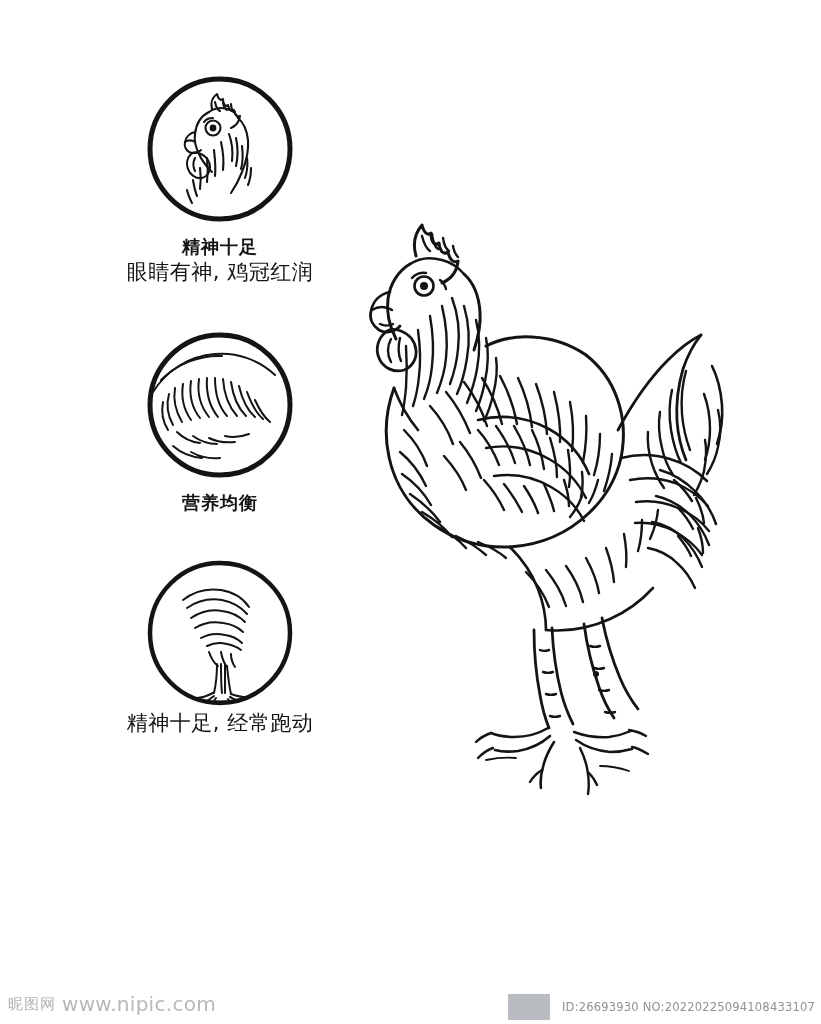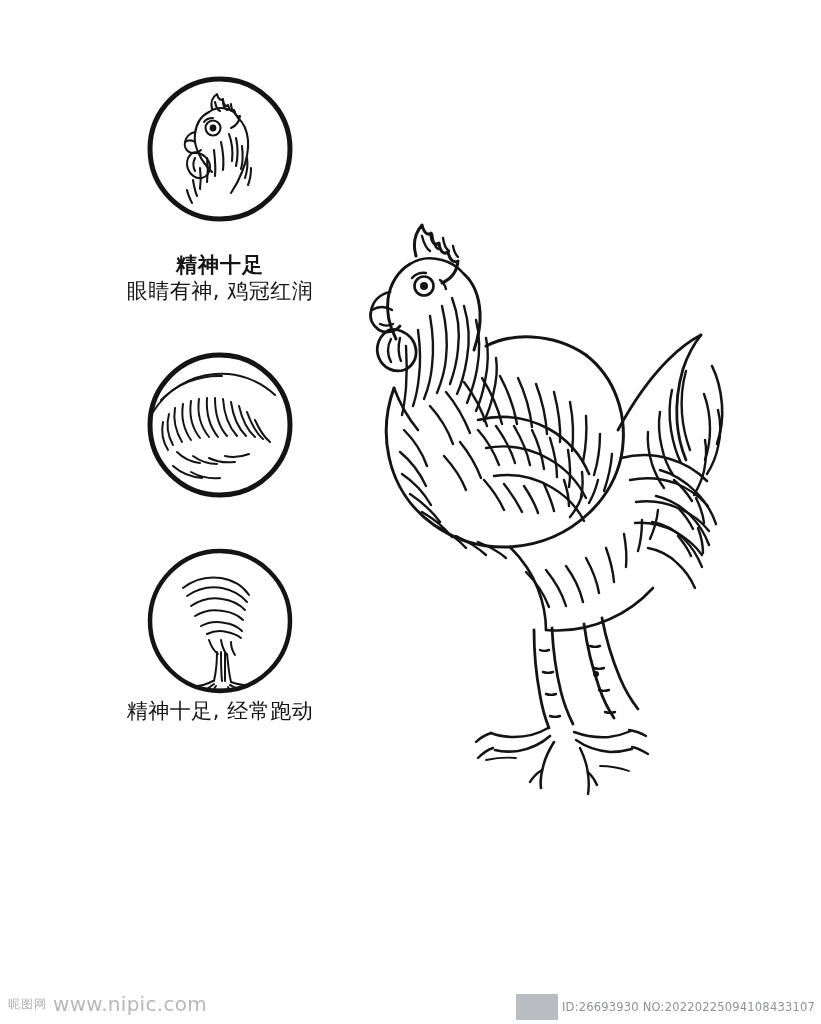--- a/index.html
+++ b/index.html
@@ -36,22 +36,22 @@
     height: 154px;
     margin: 0 auto;
     position: relative;
   }
   .badge svg {
     display: block;
     width: 154px;
     height: 154px;
   }
   .feature-title {
-    margin-top: 26px;
-    font-size: 21px;
+    margin-top: 10px;
+    font-size: 18px;
     font-weight: bold;
     color: #141414;
     letter-spacing: 1px;
     line-height: 1.25;
   }
   .feature-desc {
     font-size: 21px;
     color: #141414;
     letter-spacing: 0.5px;
     line-height: 1.3;
@@ -84,21 +84,21 @@
     left: 8px;
     bottom: 8px;
     display: flex;
     align-items: center;
     gap: 6px;
     color: #9a9a9a;
     font-size: 15px;
   }
   .wm-left .logo {
     color: #b3b3b3;
-    font-size: 12px;
+    font-size: 15px;
     letter-spacing: 1px;
   }
   .wm-left .dom {
     color: #b8b8b8;
     font-size: 20px;
     letter-spacing: 0.3px;
   }
   .wm-right {
     position: absolute;
     right: 0;
@@ -109,21 +109,21 @@
   }
   .wm-swatch {
     width: 42px;
     background: #b9bcc1;
   }
   .wm-id {
     background: #ffffff;
     color: #8e9196;
     font-size: 11.5px;
     line-height: 26px;
-    padding: 0 6px 0 4px;
+    padding: 0 6px 0 12px;
     white-space: nowrap;
     letter-spacing: 0.2px;
   }
 </style>
 </head>
 <body>
 
 <div class="page">
 
   <div class="features">
@@ -184,20 +184,21 @@
             <path d="M56 51c-2 14 2 28 10 38M64 50c-1 15 3 29 11 39M72 50c0 15 4 29 12 38"></path>
             <path d="M80 51c1 15 6 28 14 37M88 54c2 14 7 26 15 34M96 58c3 13 8 24 16 31"></path>
             <path d="M104 64c4 11 9 21 16 27M112 72c4 9 9 17 15 22"></path>
             <path d="M26 66c-3 11-1 22 4 31M20 74c-2 10 0 20 5 28"></path>
 
             <path d="M34 104c6 6 14 10 23 11M50 108c7 5 15 8 24 8M66 110c8 4 17 5 26 4M82 108c8 2 16 1 24-2"></path>
             <path d="M30 118c8 7 18 11 29 12M48 124c9 5 19 7 29 6"></path>
           </g>
         </svg>
       </div>
+      <div class="feature-title">营养均衡</div>
     </div>
 
     <div class="feature">
       <div class="badge">
         <svg viewBox="0 0 154 154" xmlns="http://www.w3.org/2000/svg">
           <defs>
             <clipPath id="clipLegs">
                 <circle cx="77" cy="77" r="70"></circle>
               </clipPath>
           </defs>

